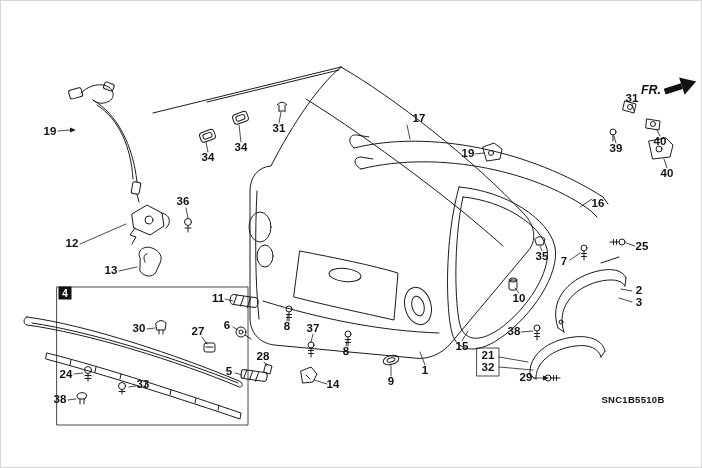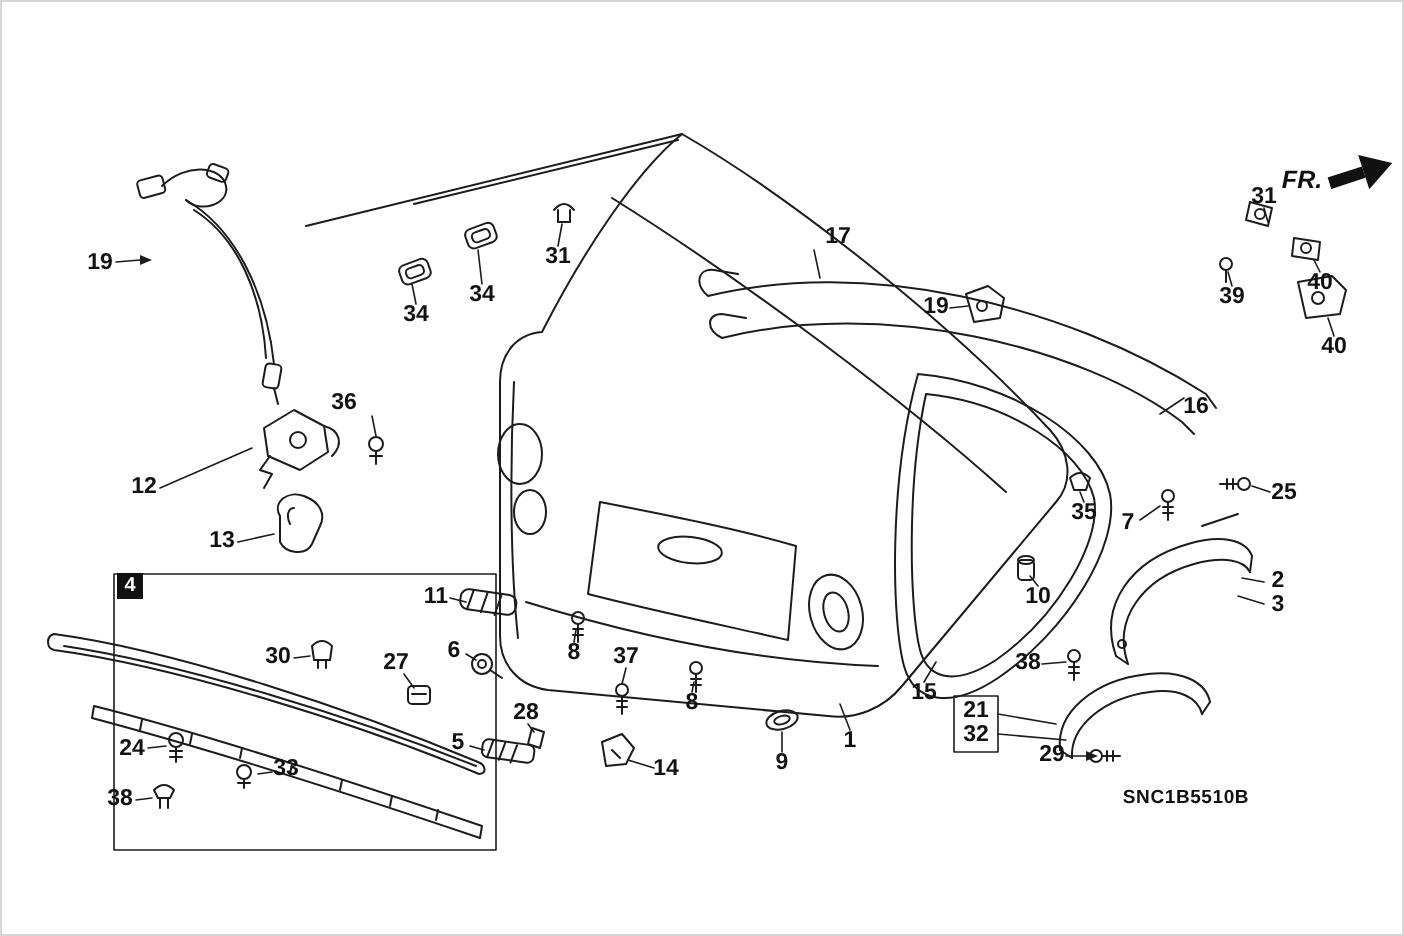--- a/index.html
+++ b/index.html
@@ -19,21 +19,21 @@
     width:13px;height:13px;background:#111;color:#fff;
     font-size:10px;font-weight:700;display:flex;align-items:center;justify-content:center;
     z-index:2;
   }
   .fr{
     position:absolute;transform:translate(-50%,-50%);
     font-style:italic;font-weight:700;font-size:12.5px;color:#111;z-index:2;text-align:right;
   }
   .code{
     position:absolute;transform:translate(-50%,-50%);
-    font-size:9.5px;font-weight:700;letter-spacing:.3px;color:#111;z-index:2;
+    font-size:9.5px;font-weight:700;letter-spacing:.3px;color:#111;z-index:2;margin-left:40px;
   }
 </style>
 </head>
 <body>
 
 <div class="stage">
 
   <svg width="702" height="468" viewBox="0 0 702 468">
     <g fill="none" stroke="#1c1c1c" stroke-width="1" stroke-linecap="round" stroke-linejoin="round">
 
@@ -190,21 +190,21 @@
   <div class="co" style="left:207px;top:157px">34</div>
   <div class="co" style="left:240px;top:147px">34</div>
   <div class="co" style="left:278px;top:128px">31</div>
   <div class="co" style="left:418px;top:118px">17</div>
   <div class="co" style="left:467px;top:153px">19</div>
   <div class="co" style="left:631px;top:98px">31</div>
   <div class="co" style="left:615px;top:148px">39</div>
   <div class="co" style="left:659px;top:141px">40</div>
   <div class="co" style="left:666px;top:173px">40</div>
   <div class="co" style="left:597px;top:203px">16</div>
-  <div class="co" style="left:171px;top:201px">36</div>
+  <div class="co" style="left:182px;top:201px">36</div>
   <div class="co" style="left:71px;top:243px">12</div>
   <div class="co" style="left:110px;top:270px">13</div>
   <div class="co" style="left:541px;top:256px">35</div>
   <div class="co" style="left:563px;top:261px">7</div>
   <div class="co" style="left:641px;top:246px">25</div>
   <div class="co" style="left:518px;top:298px">10</div>
   <div class="co" style="left:638px;top:290px">2</div>
   <div class="co" style="left:638px;top:302px">3</div>
   <div class="co" style="left:217px;top:298px">11</div>
   <div class="co" style="left:138px;top:328px">30</div>

